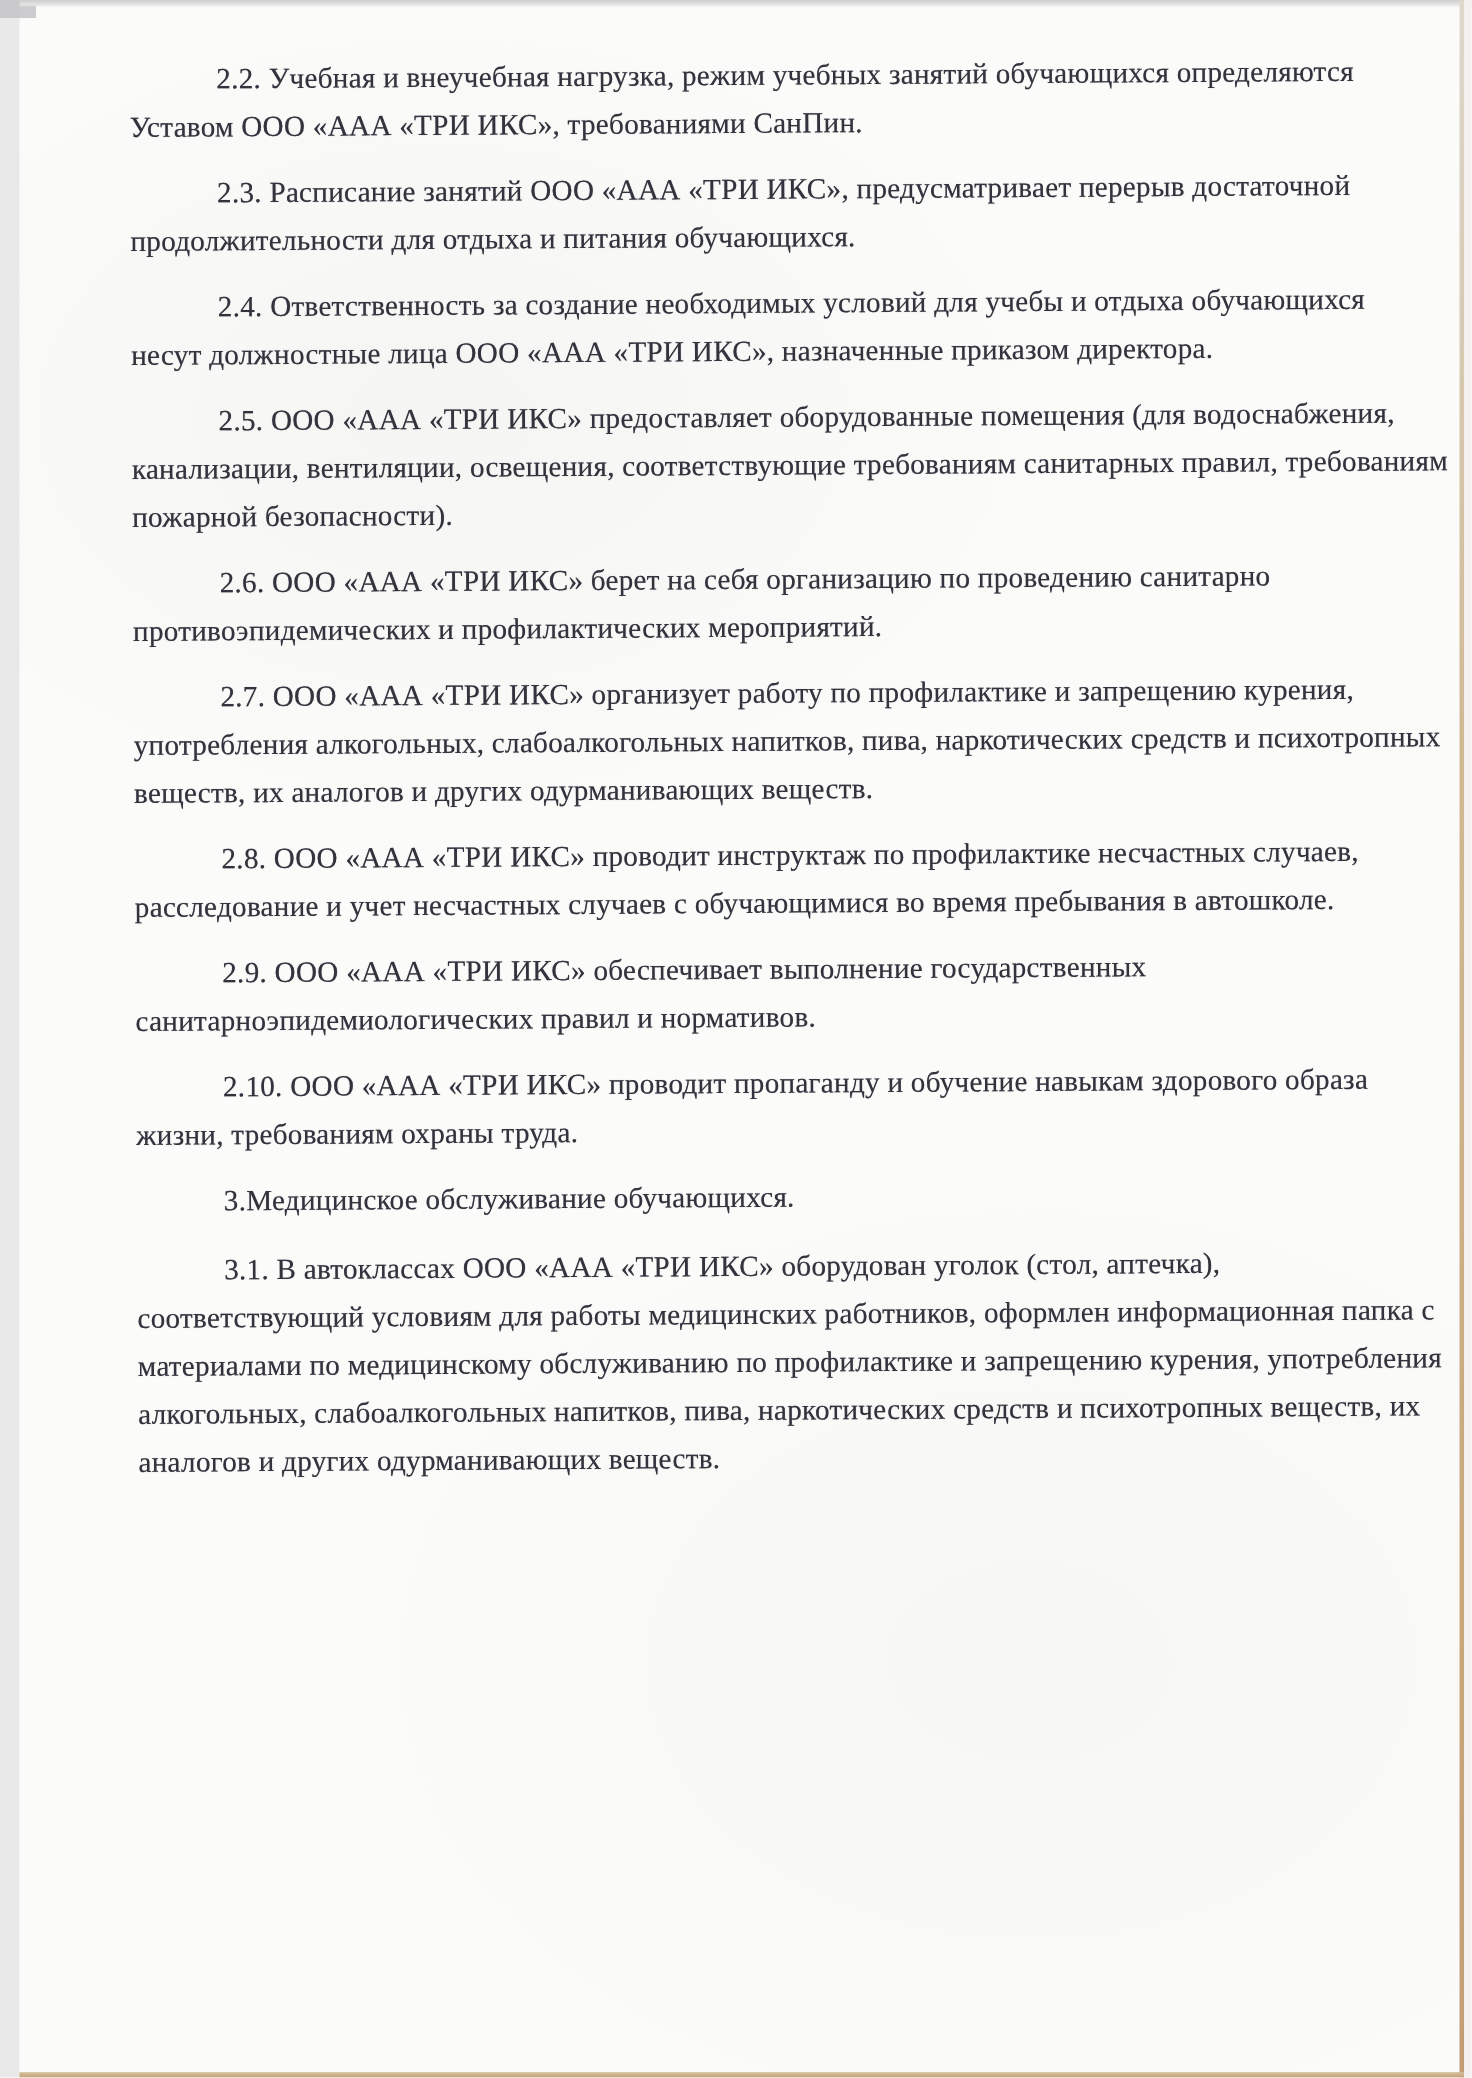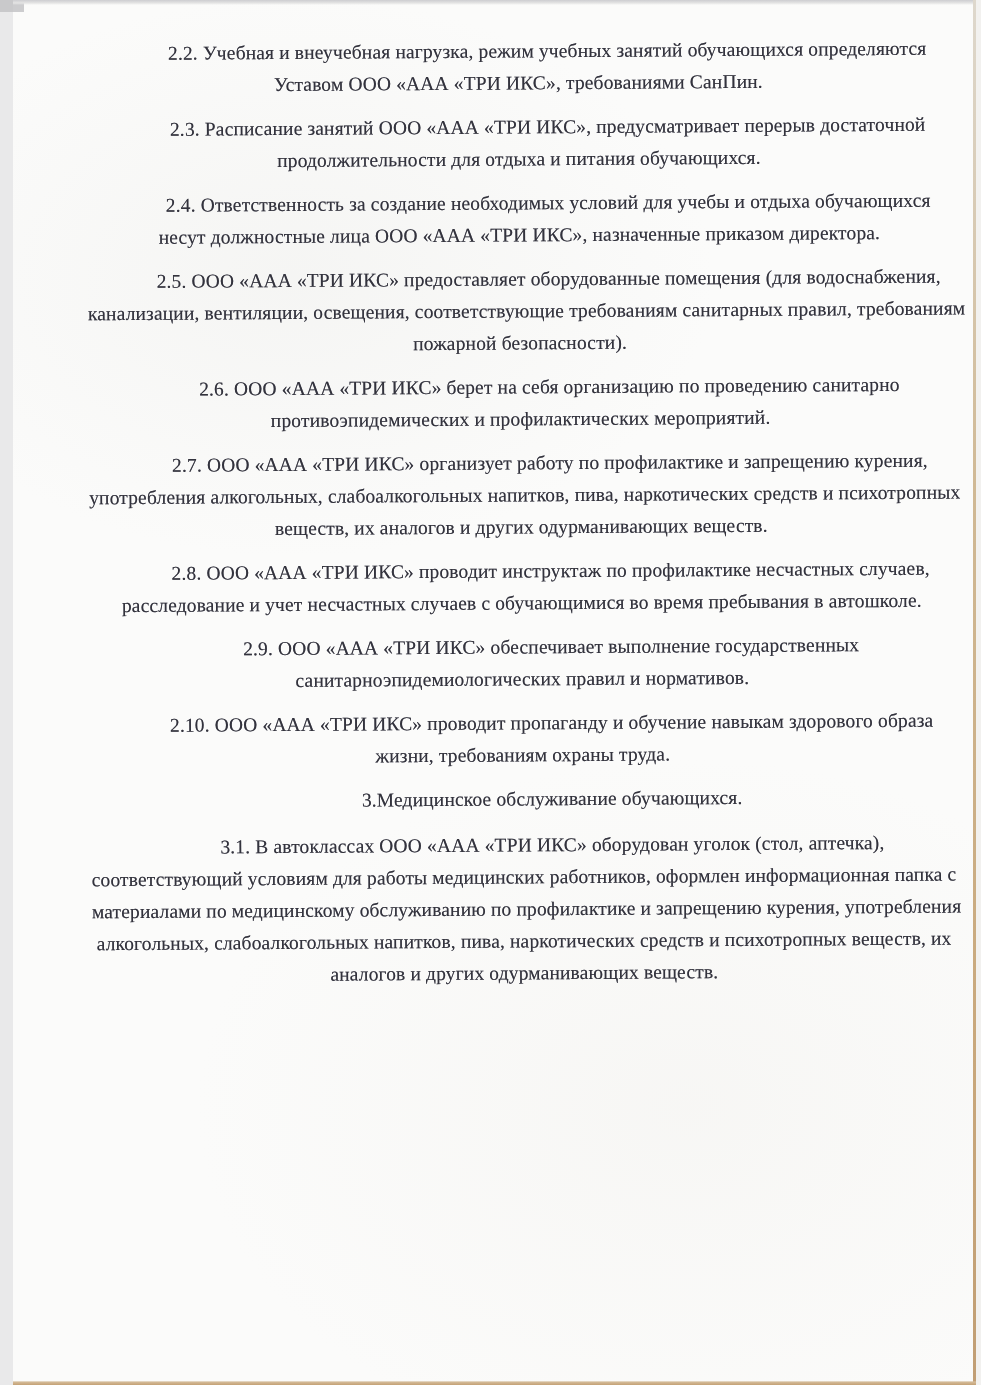--- a/index.html
+++ b/index.html
@@ -14,21 +14,20 @@
     background: #f4f4f4;
     font-family: "Liberation Serif", "DejaVu Serif", serif;
   }
   .paper {
     position: absolute;
     inset: 0;
     background:
       radial-gradient(ellipse 600px 400px at 30% 20%, rgba(240,240,238,0.55), rgba(240,240,238,0) 70%),
       radial-gradient(ellipse 700px 500px at 70% 80%, rgba(243,242,239,0.5), rgba(243,242,239,0) 70%),
       #fbfbfa;
-    text-align: center;
   }
   
   .edge-left {
     position: absolute;
     left: 0; top: 0;
     width: 13px; height: 100%;
     background: #e9e9ea;
   }
   .corner-mark {
     position: absolute;

